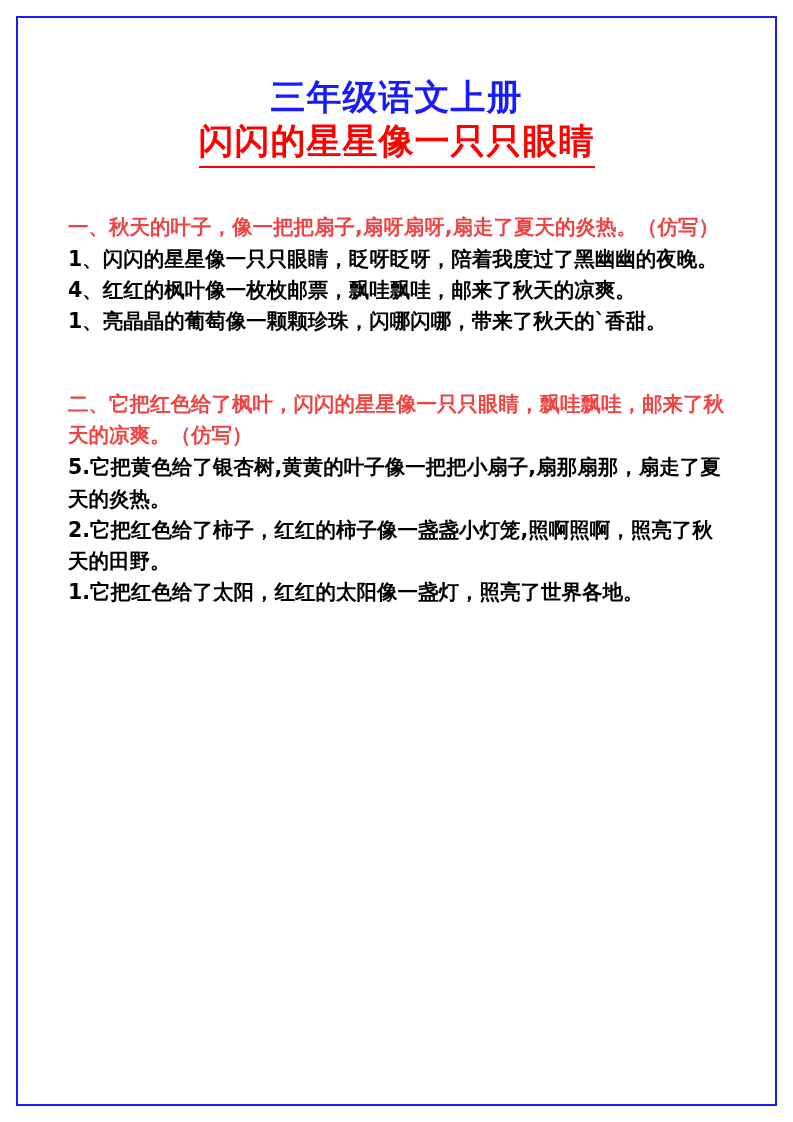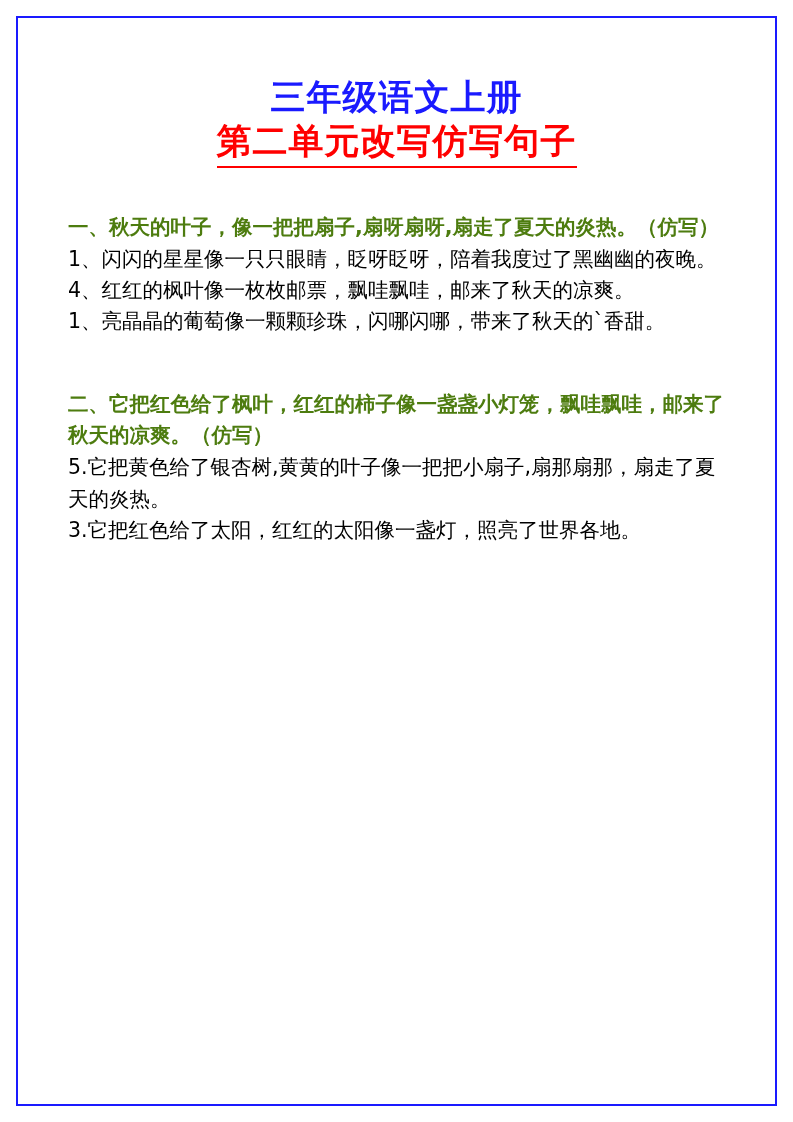--- a/index.html
+++ b/index.html
@@ -58,60 +58,61 @@
     line-height: 1.25;
     letter-spacing: 1px;
     display: inline-block;
     border-bottom: 2px solid #ff0000;
     padding-bottom: 2px;
   }
   .section {
     margin-bottom: 26px;
   }
   .section-heading {
-    color: #4d7c0f;
+    color: #ef4444;
     font-weight: bold;
     font-size: 20.5px;
     line-height: 1.52;
     letter-spacing: 0px;
     margin-bottom: 1px;
   }
   .item {
     color: #000000;
-    font-weight: normal;
+    font-weight: bold;
     font-size: 20.5px;
     line-height: 1.52;
     letter-spacing: 0px;
   }
   .spacer {
     height: 26px;
   }
 </style>
 </head>
 <body>
 
 <div class="page">
   <div class="page-border"></div>
 
   <div class="content">
 
     <div class="title-block">
       <div class="title-line1">三年级语文上册</div>
-      <div><span class="title-line2">第二单元改写仿写句子</span></div>
+      <div><span class="title-line2">闪闪的星星像一只只眼睛</span></div>
     </div>
 
     <div class="section">
       <div class="section-heading">一、秋天的叶子，像一把把扇子,扇呀扇呀,扇走了夏天的炎热。（仿写）</div>
       <div class="item">1、闪闪的星星像一只只眼睛，眨呀眨呀，陪着我度过了黑幽幽的夜晚。</div>
       <div class="item">4、红红的枫叶像一枚枚邮票，飘哇飘哇，邮来了秋天的凉爽。</div>
       <div class="item">1、亮晶晶的葡萄像一颗颗珍珠，闪哪闪哪，带来了秋天的`香甜。</div>
     </div>
 
     <div class="spacer"></div>
 
     <div class="section">
-      <div class="section-heading">二、它把红色给了枫叶，红红的柿子像一盏盏小灯笼，飘哇飘哇，邮来了秋天的凉爽。（仿写）</div>
+      <div class="section-heading">二、它把红色给了枫叶，闪闪的星星像一只只眼睛，飘哇飘哇，邮来了秋天的凉爽。（仿写）</div>
       <div class="item">5.它把黄色给了银杏树,黄黄的叶子像一把把小扇子,扇那扇那，扇走了夏天的炎热。</div>
-      <div class="item">3.它把红色给了太阳，红红的太阳像一盏灯，照亮了世界各地。</div>
+      <div class="item">2.它把红色给了柿子，红红的柿子像一盏盏小灯笼,照啊照啊，照亮了秋天的田野。</div>
+      <div class="item">1.它把红色给了太阳，红红的太阳像一盏灯，照亮了世界各地。</div>
     </div>
 
   </div>
 </div>
 
 </body></html>

